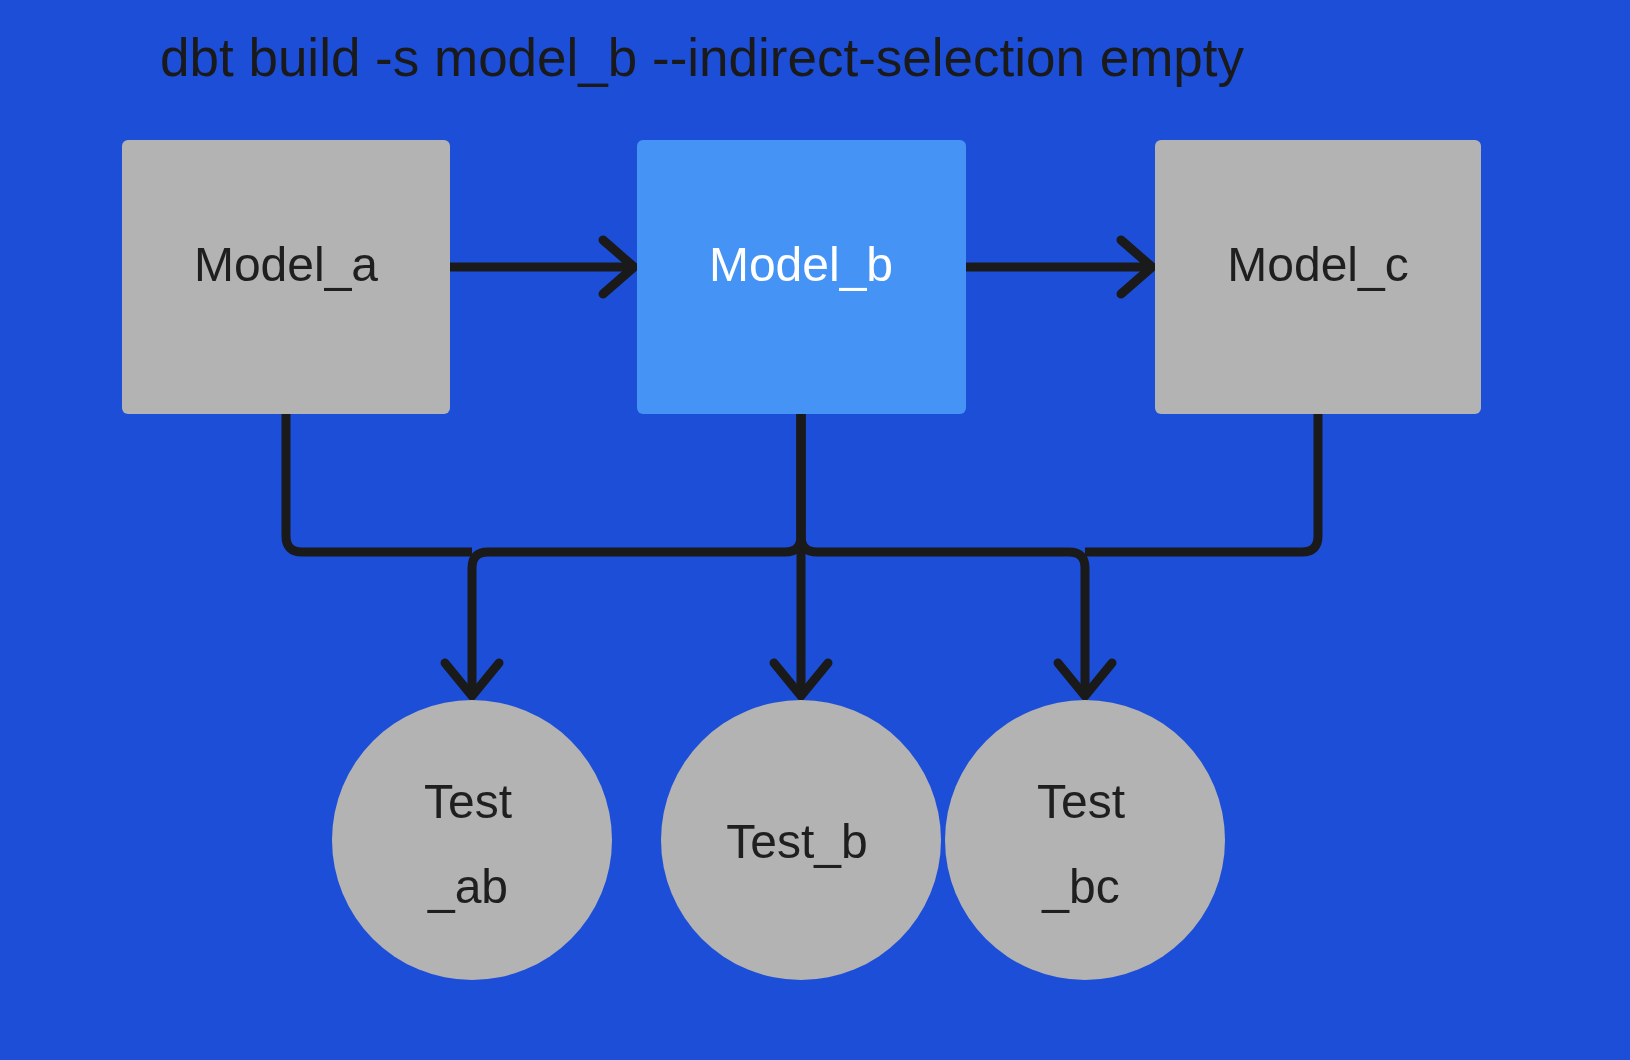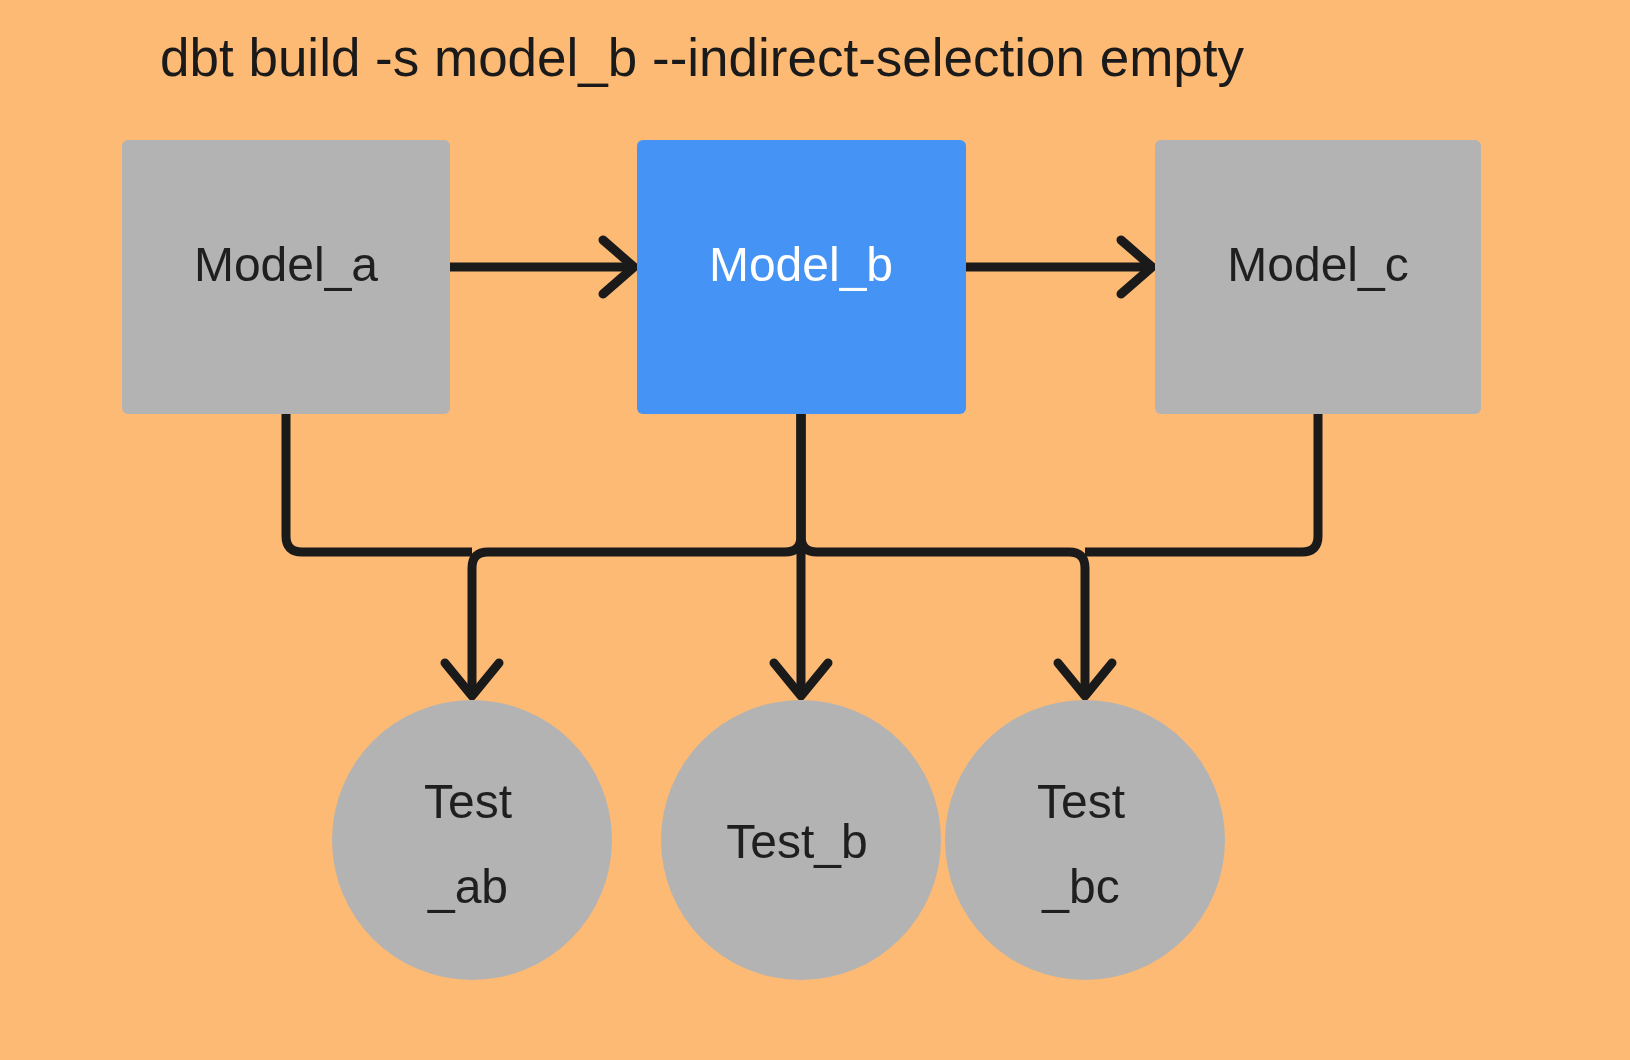--- a/index.html
+++ b/index.html
@@ -10,21 +10,21 @@
   body {
     width: 1630px;
     height: 1060px;
     overflow: hidden;
     font-family: "Liberation Sans", sans-serif;
   }
   #diagram-root {
     position: relative;
     width: 1630px;
     height: 1060px;
-    background: #fdba74;
+    background: #1d4ed8;
   }
   svg.canvas {
     position: absolute;
     left: 0;
     top: 0;
     width: 1630px;
     height: 1060px;
     display: block;
   }
   .title-text {

